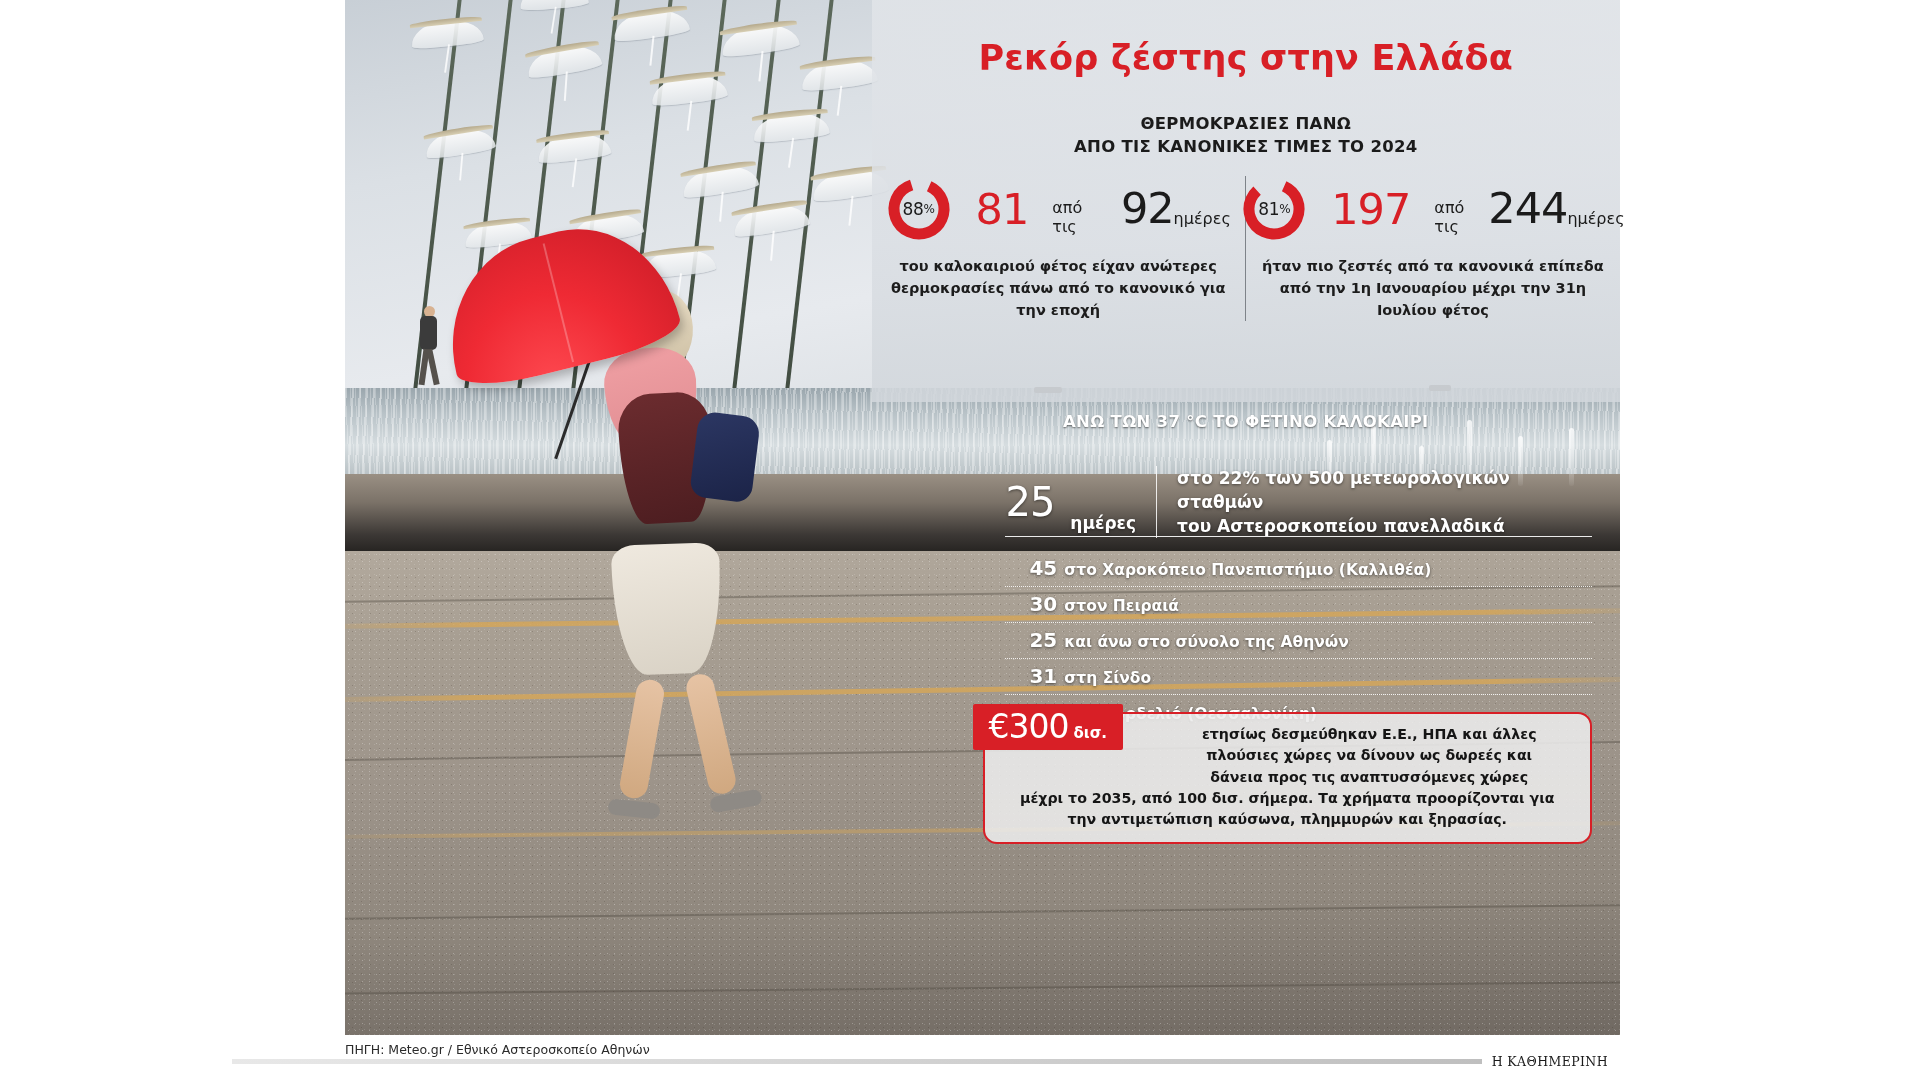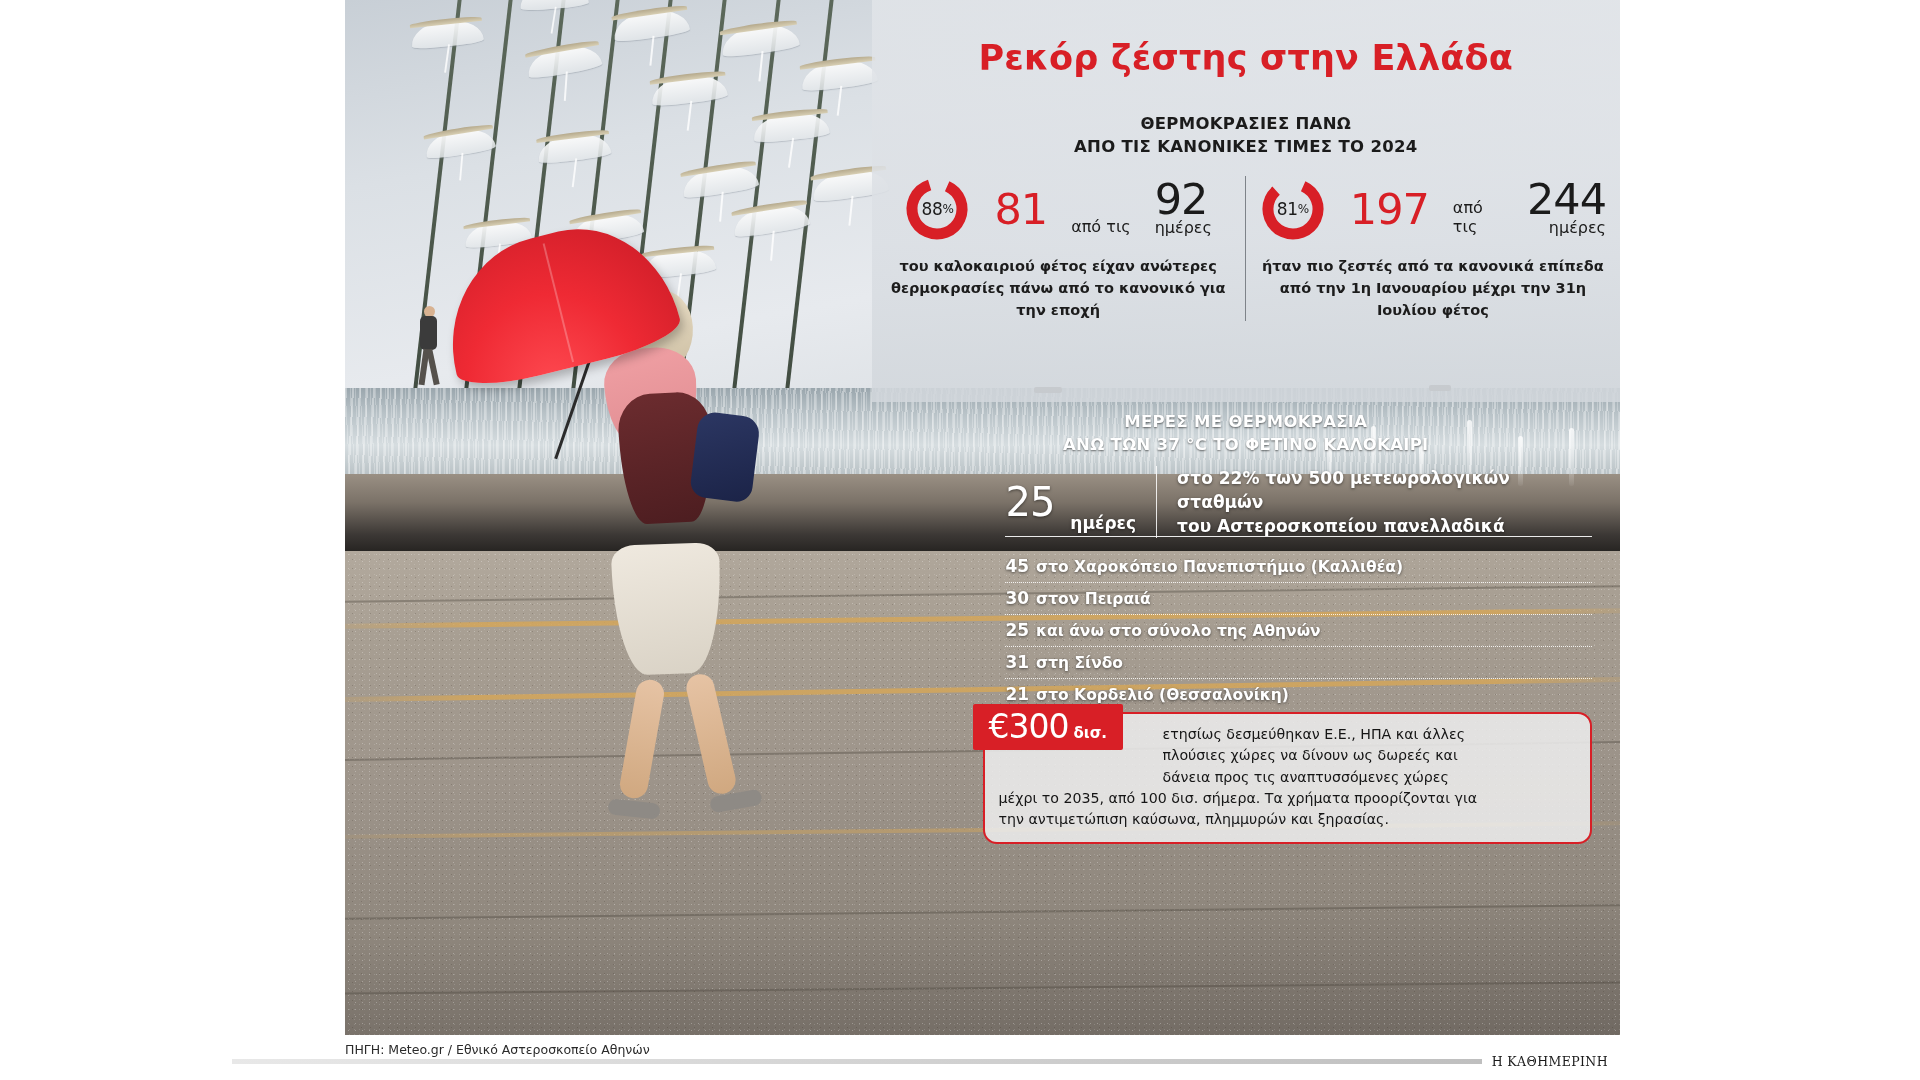--- a/index.html
+++ b/index.html
@@ -200,21 +200,21 @@
   .donutWrap{ position:relative; width:66px; height:66px; flex:0 0 auto; }
   .donutWrap svg{ display:block; transform: rotate(-66deg); }
   .donutPct{
     position:absolute; inset:0; display:flex; align-items:center; justify-content:center;
     font-size:17px; font-weight:400; color:#1b1b1b; letter-spacing:-.3px;
   }
   .donutPct small{ font-size:12px; }
 
   .bigNum{ color:#d81f26; font-size:43px; font-weight:400; line-height:.95; letter-spacing:-1px;}
   .midTxt{ color:#1b1b1b; font-size:16px; align-self:flex-end; padding-bottom:6px; }
-  .rightStack{ display:flex; flex-direction:column; align-items:flex-start; }
+  .rightStack{ display:flex; flex-direction:row; align-items:flex-start; }
   .totNum{ color:#1b1b1b; font-size:43px; font-weight:400; line-height:.88; letter-spacing:-1px;}
   .unitTxt{ color:#1b1b1b; font-size:16px; align-self:flex-end; }
 
   .statDesc{
     margin-top:14px; text-align:center; color:#1c1c1c;
     font-size:14.5px; line-height:1.5; font-weight:600;
   }
 
   
   .sec2Head{
@@ -239,42 +239,42 @@
 
   .statList{ position:absolute; left:51.8%; right:2.2%; top:551px; }
   .statList .li{
     display:flex; align-items:baseline; gap:7px;
     color:#fff; font-size:15.5px; font-weight:600;
     padding:5px 0 6px 0;
     border-bottom:1px dotted rgba(255,255,255,.85);
     text-shadow:0 1px 3px rgba(0,0,0,.55);
   }
   .statList .li:last-child{ border-bottom:none; }
-  .statList .li b{ font-size:17px; font-weight:700; }
+  .statList .li b{ font-size:20px; font-weight:700;margin-left:24px; }
 
   
   .money{
     position:absolute; left:50.0%; right:2.2%; top:712px;
     background: rgba(236,236,236,.88);
     border:2px solid #d81f26;
     border-radius:14px;
     padding:10px 14px 12px 14px;
   }
   .moneyTag{
     position:absolute; left:-12px; top:-10px;
     background:#d81f26; color:#fff;
     padding:6px 16px 7px 16px;
     display:flex; align-items:baseline; gap:5px;
     border-radius:2px;
   }
   .moneyTag .m{ font-size:33px; font-weight:400; line-height:1; letter-spacing:-1px; }
   .moneyTag .s{ font-size:15px; font-weight:600; }
   .moneyBody{
-    color:#151515; font-size:14.2px; font-weight:400; line-height:1.5;
-    text-align:left;
+    color:#151515; font-size:14.2px; font-weight:700; line-height:1.5;
+    text-align:center;
   }
   .moneyBody .indent{ display:block; padding-left:164px; }
 
   
   .source{
     position:absolute; left:345px; top:1042px;
     font-size:12.5px; color:#2a2a2a;
   }
   .logoWrap{
     position:absolute; right:300px; top:1054px;
@@ -417,21 +417,20 @@
             <div class="totNum">244</div>
             <div class="unitTxt">ημέρες</div>
           </div>
         </div>
         <div class="statDesc">ήταν πιο ζεστές από τα κανονικά επίπεδα από την 1η Ιανουαρίου μέχρι την 31η Ιουλίου φέτος</div>
       </div>
 
     </div>
 
     <div class="sec2Head">
-      <div>ΜΕΡΕΣ ΜΕ ΘΕΡΜΟΚΡΑΣΙΑ</div>
       <div>ΑΝΩ ΤΩΝ 37 °C ΤΟ ΦΕΤΙΝΟ ΚΑΛΟΚΑΙΡΙ</div>
     </div>
 
     <div class="row25">
       <div class="n">25</div>
       <div class="u">ημέρες</div>
       <div class="bar"></div>
       <div class="txt">
         <div>στο 22% των 500 μετεωρολογικών σταθμών</div>
         <div>του Αστεροσκοπείου πανελλαδικά</div>

